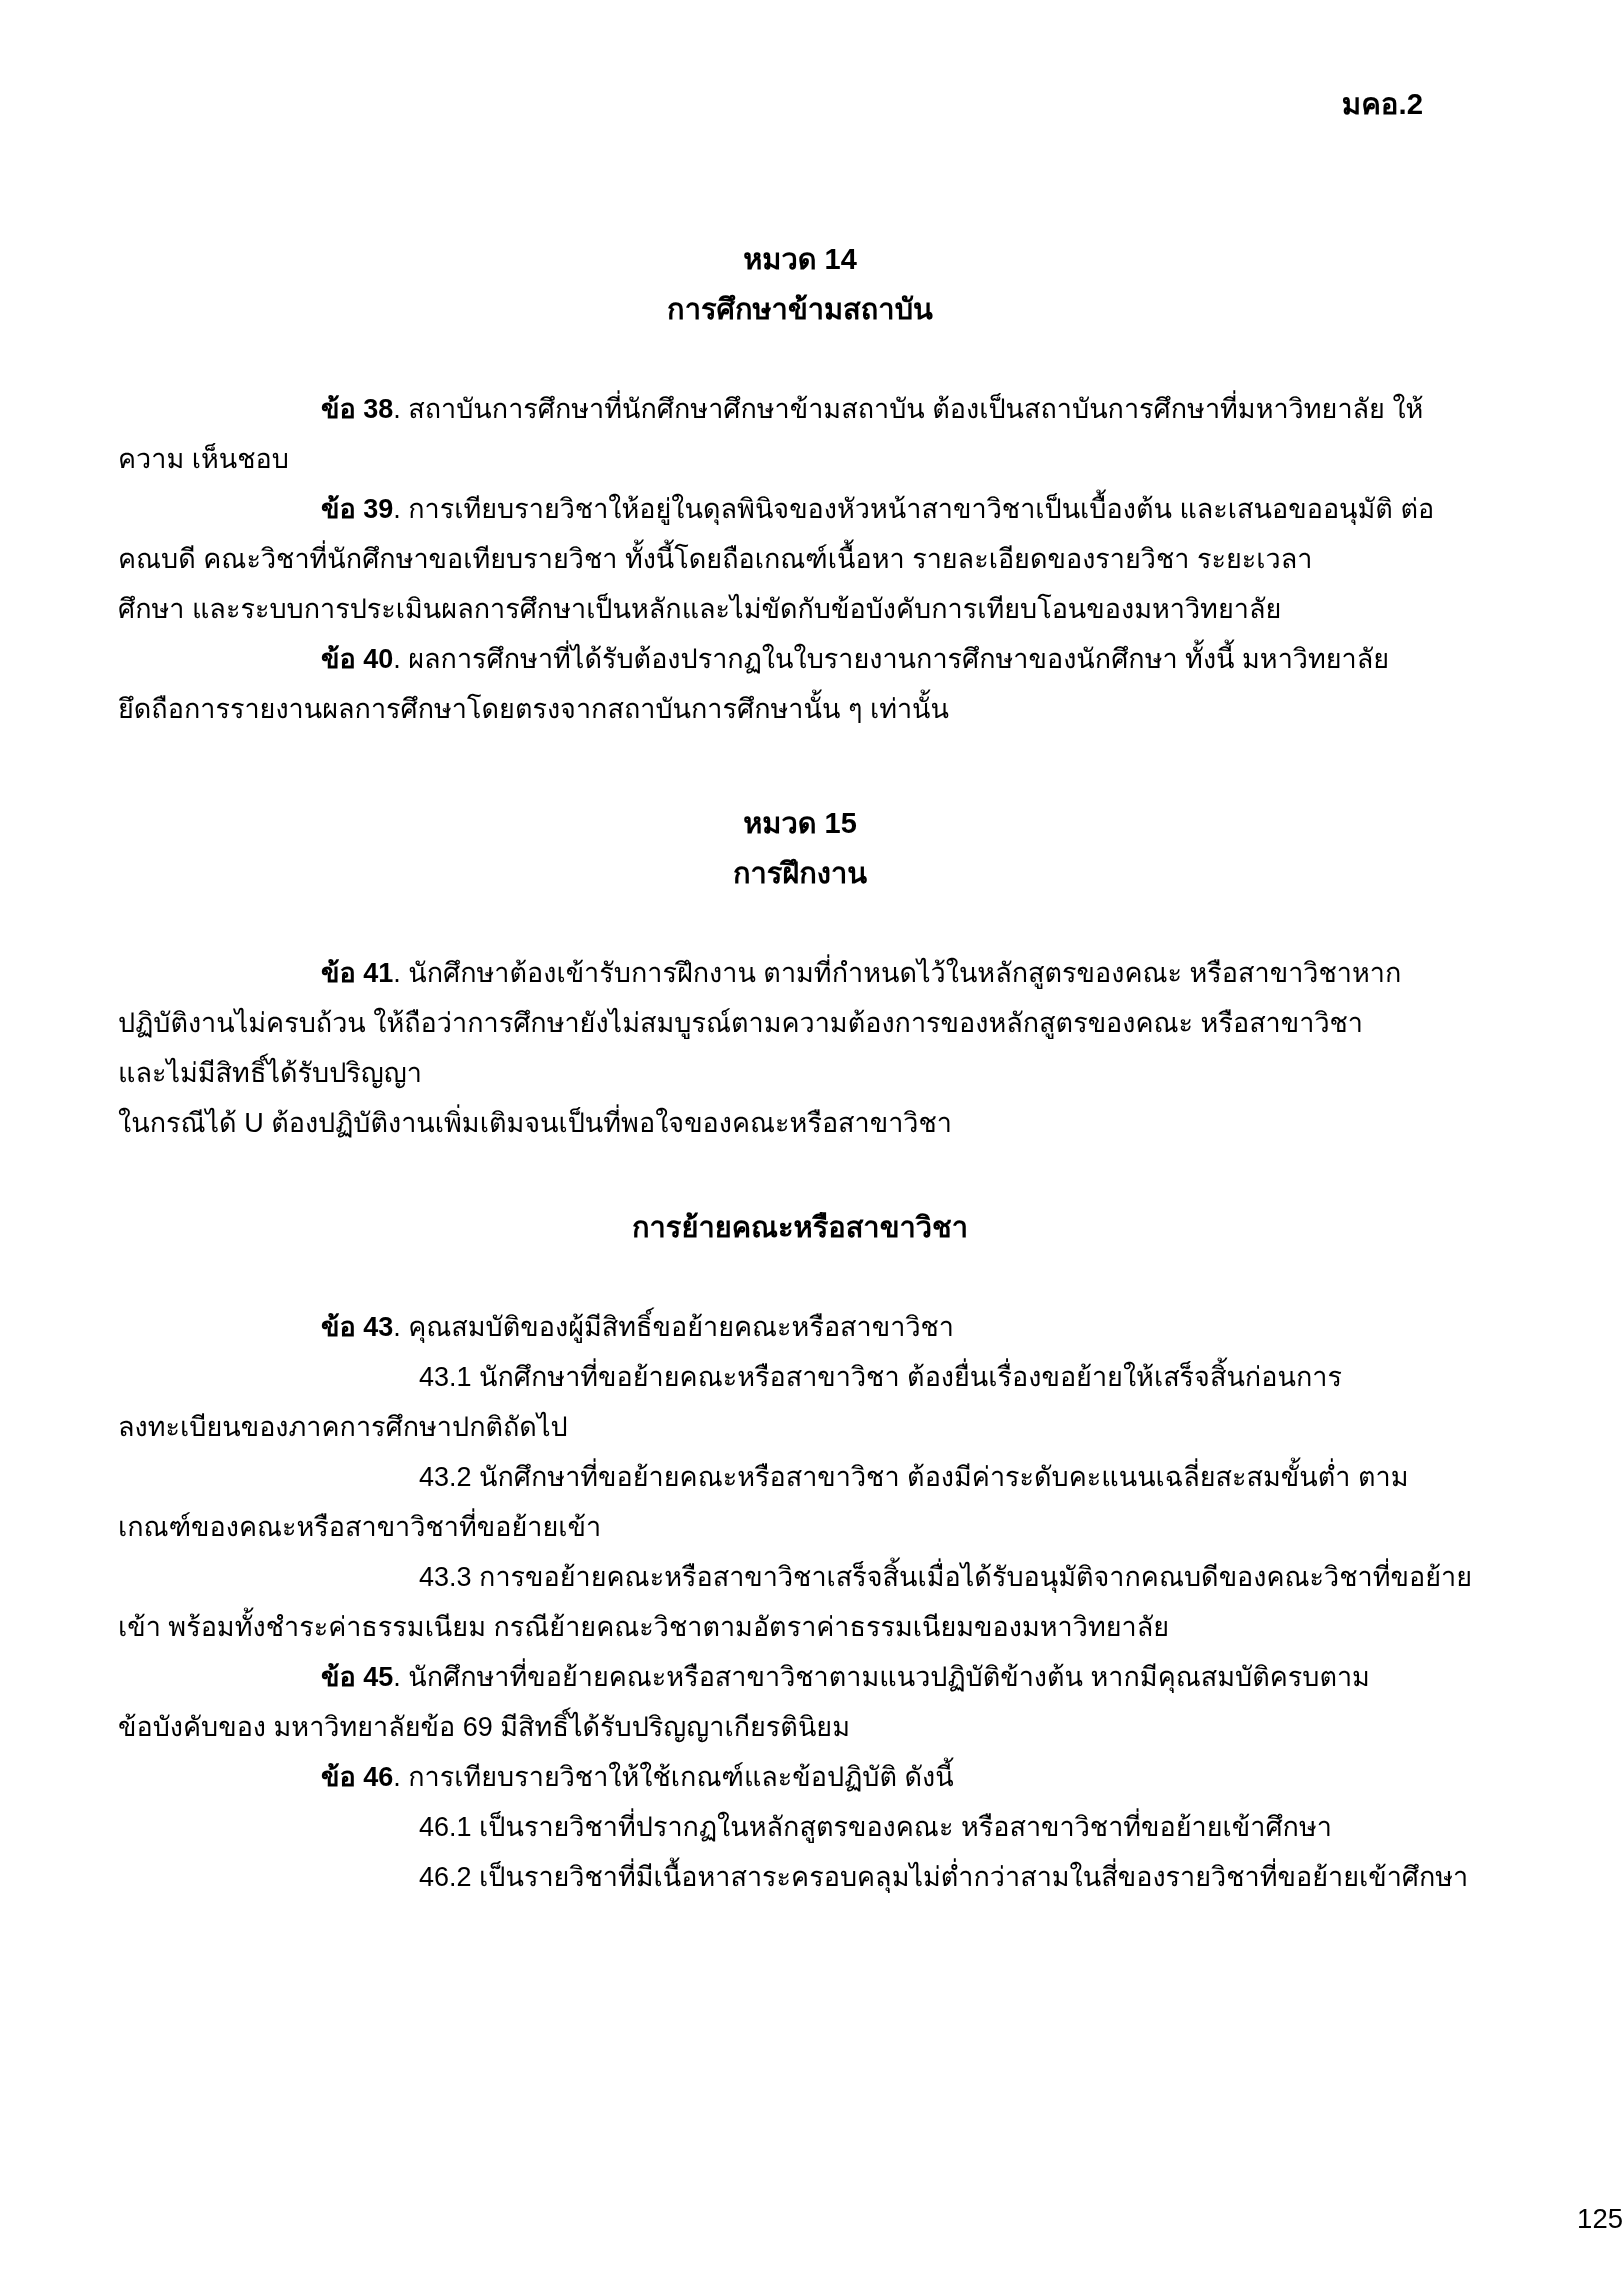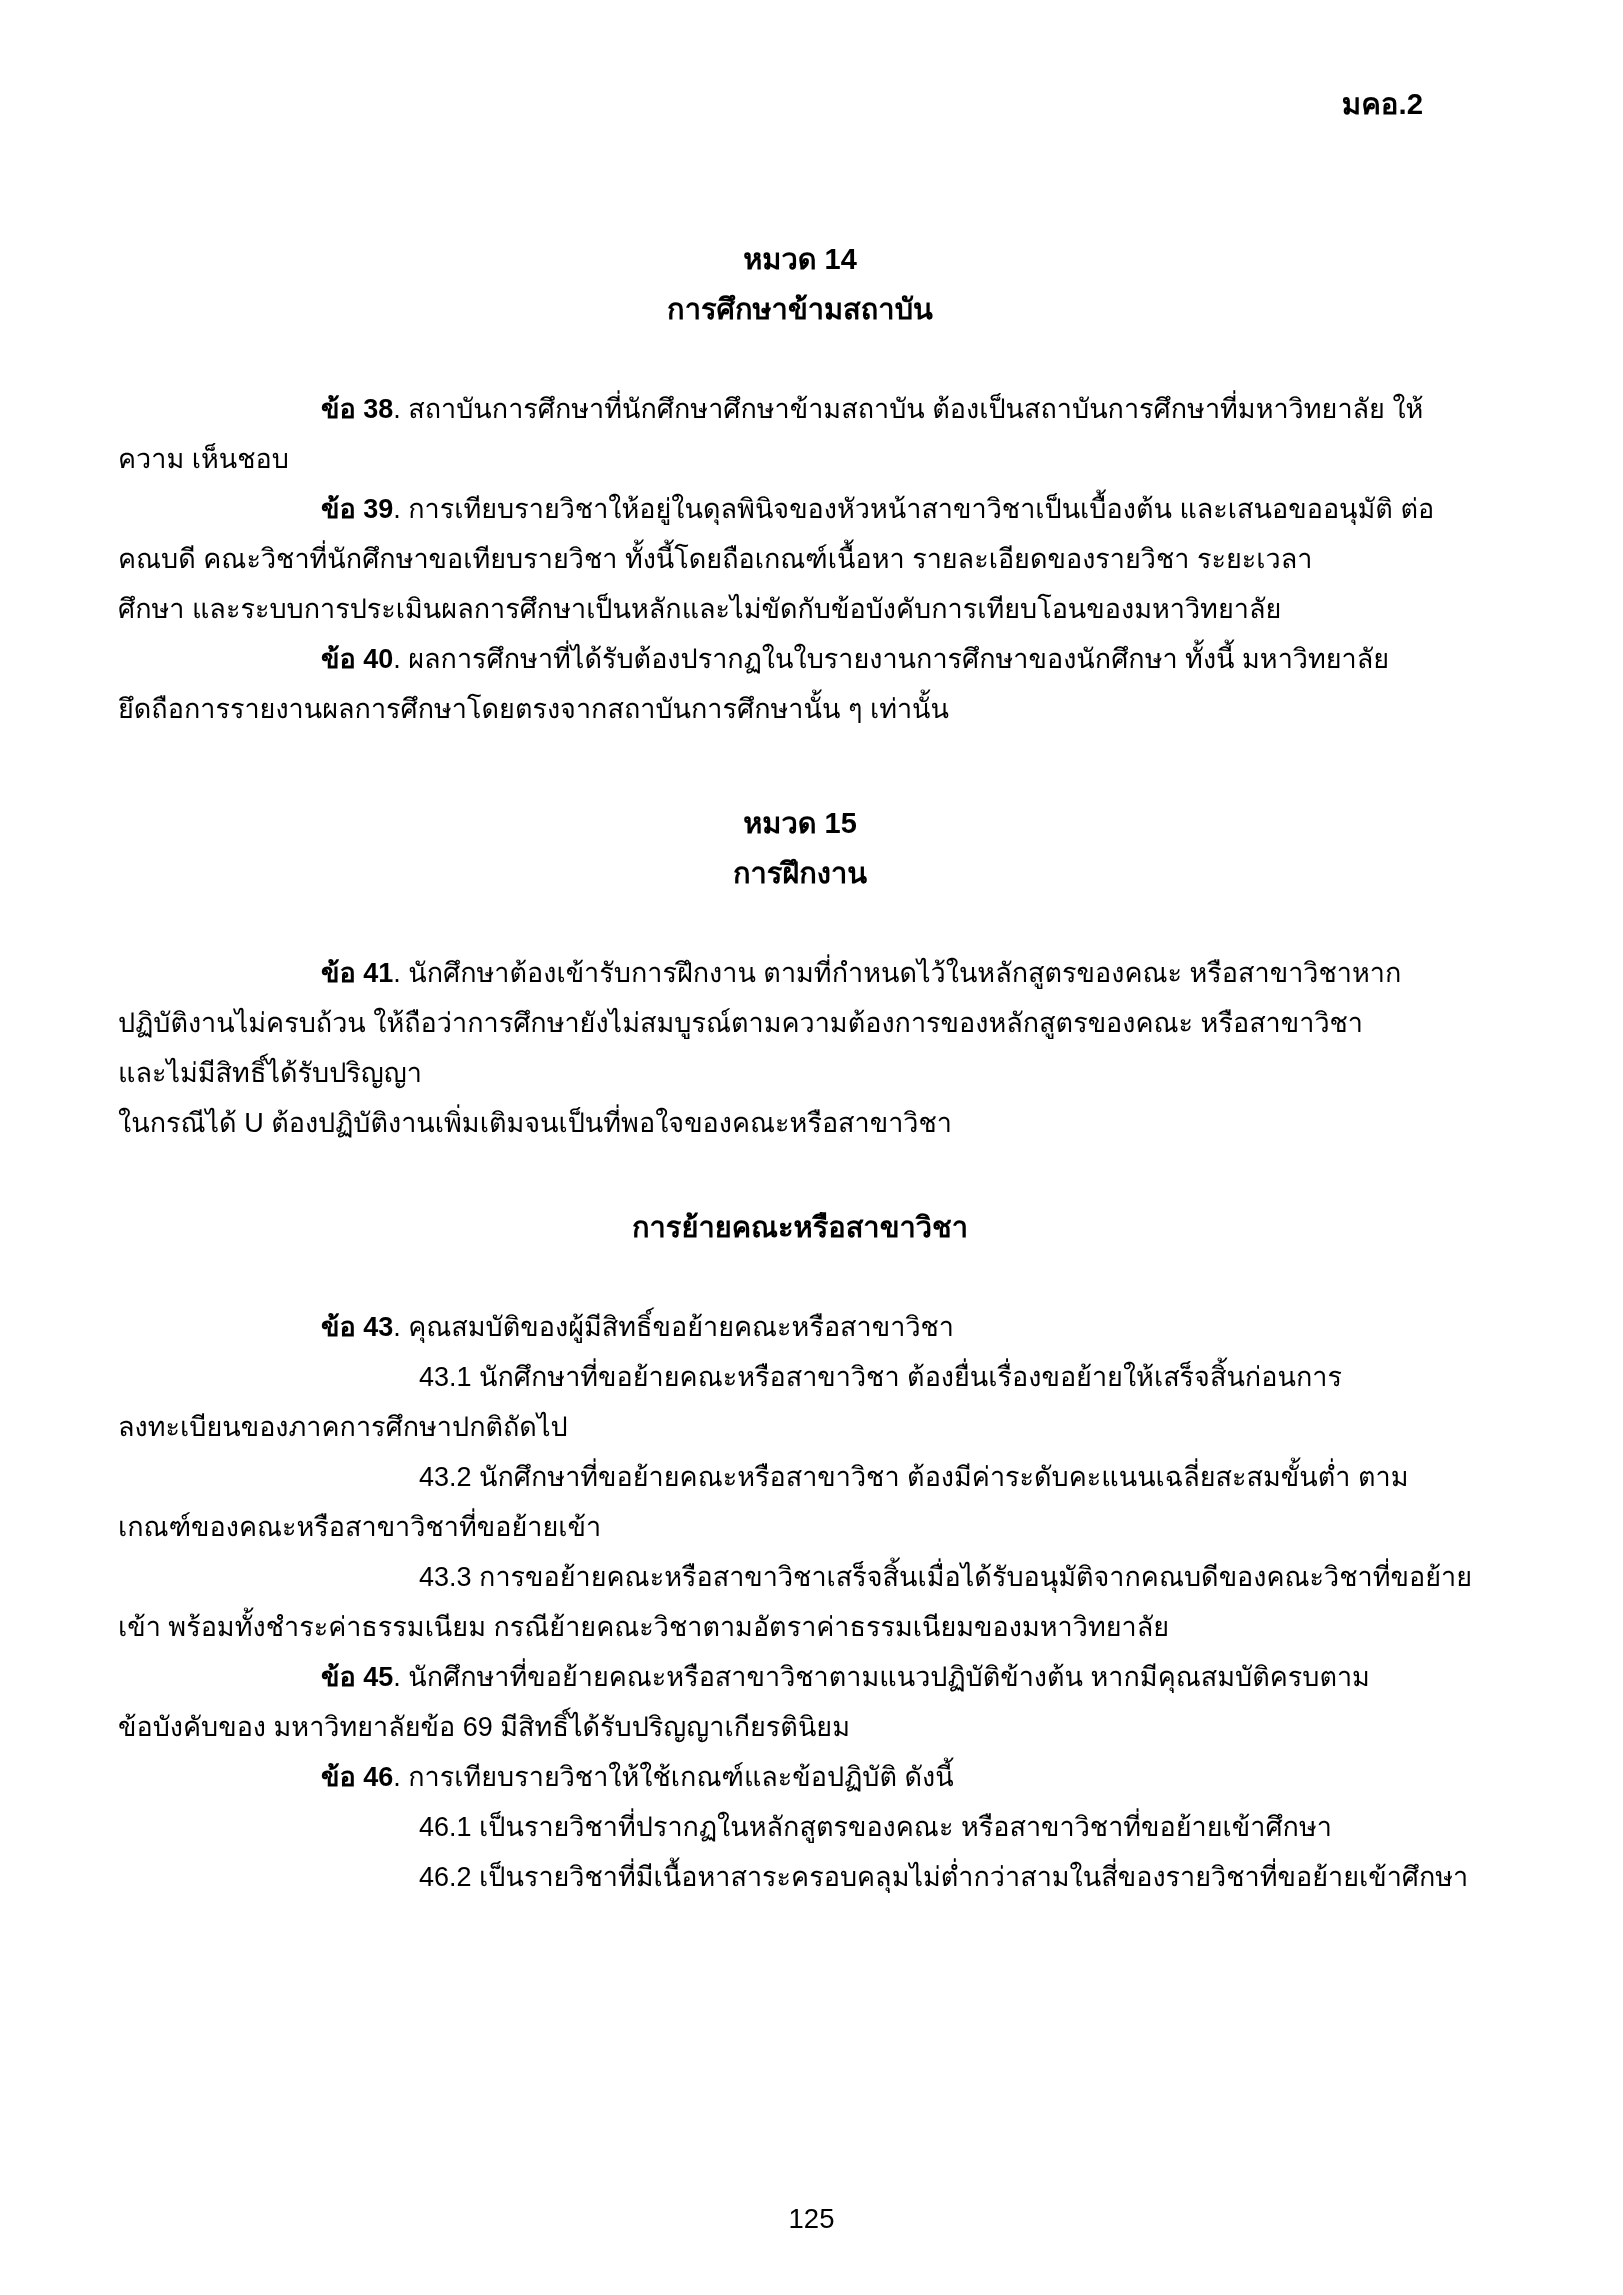--- a/index.html
+++ b/index.html
@@ -45,21 +45,21 @@
   .chapter-15 { margin-top: 64px; }
   .chapter-16 { margin-top: 54px; }
   .indent-article { padding-left: 203px; }
   .indent-sub { padding-left: 301px; }
   .article-label { font-weight: bold; }
   .page-number {
     position: absolute;
     bottom: 60px;
     left: 0;
     width: 100%;
-    text-align: center;
+    text-align: right;
     font-size: 27.5px;
   }
 </style>
 </head>
 <body>
 
 <div class="page">
 
   <div class="doc-code">มคอ.2</div>
 

